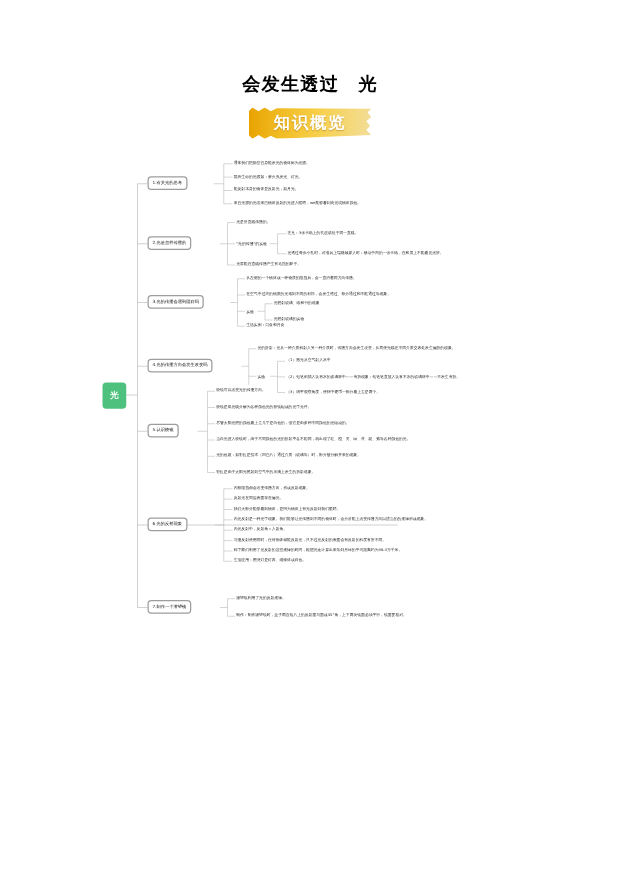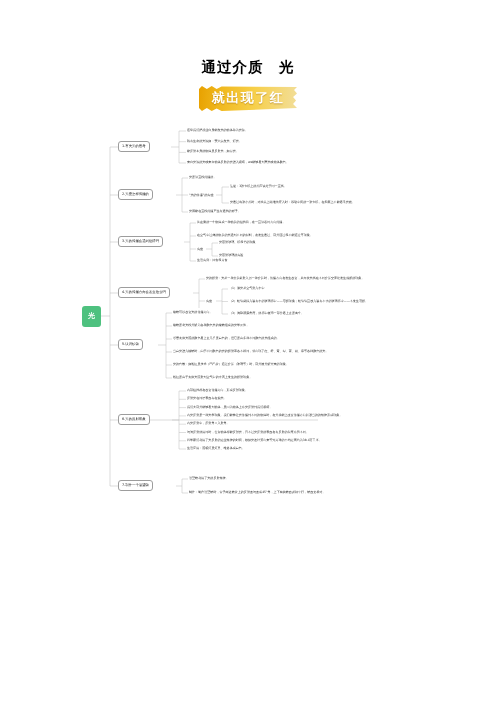--- a/index.html
+++ b/index.html
@@ -116,24 +116,24 @@
     position: absolute;
     font-size: 3.1px;
     white-space: nowrap;
     color: #2b2b2b;
   }
 </style>
 </head>
 <body>
 
 <div id="page-header">
-  <div id="doc-title">通过介质　光</div>
+  <div id="doc-title">会发生透过　光</div>
   <div id="banner-wrap">
     <div id="banner">
-      <span id="banner-label">就出现了红</span>
+      <span id="banner-label">知识概览</span>
     </div>
   </div>
 </div>
 
 <div id="mindmap">
 
   <svg id="mm-svg" viewBox="0 0 496 400" preserveAspectRatio="none">
     <g stroke="#b5b5b5" stroke-width="0.5" fill="none">
 
       <path d="M101 193 H110"></path>

